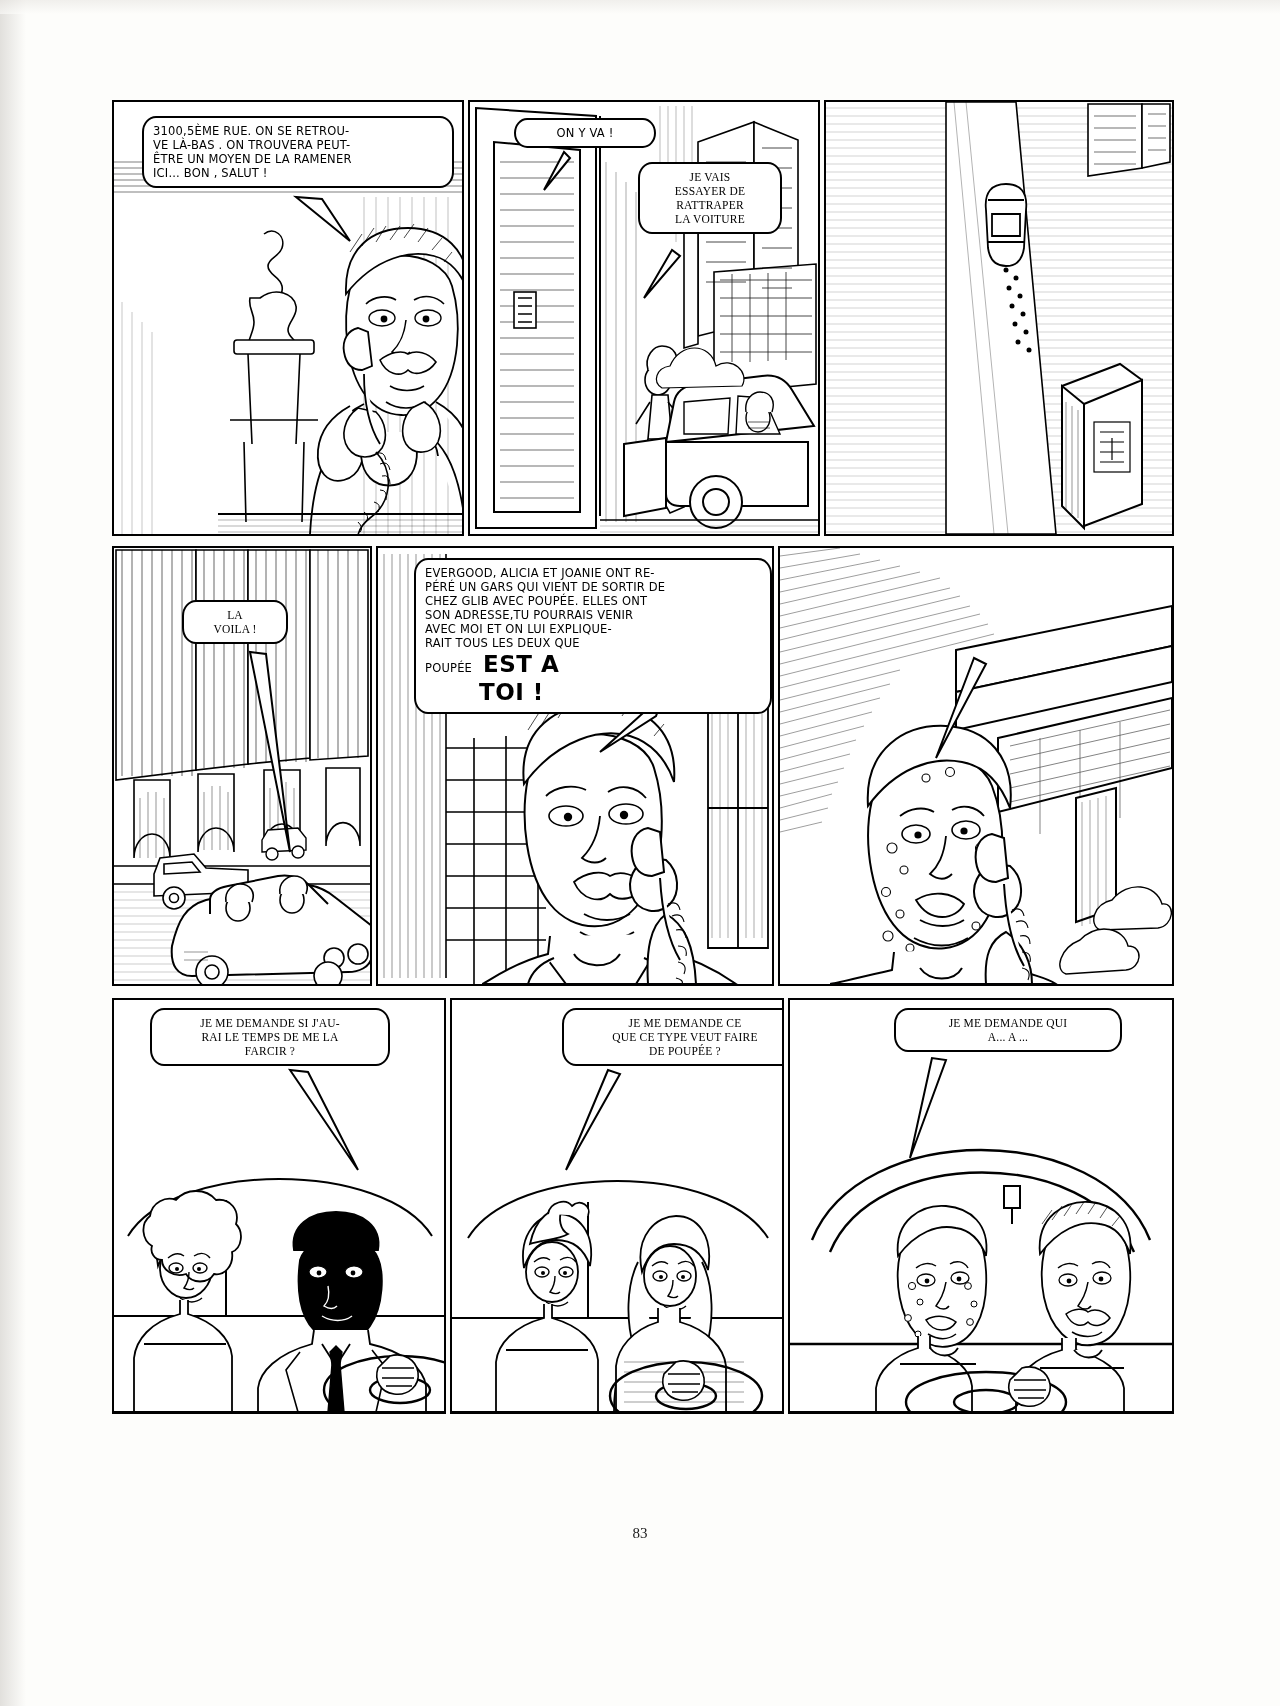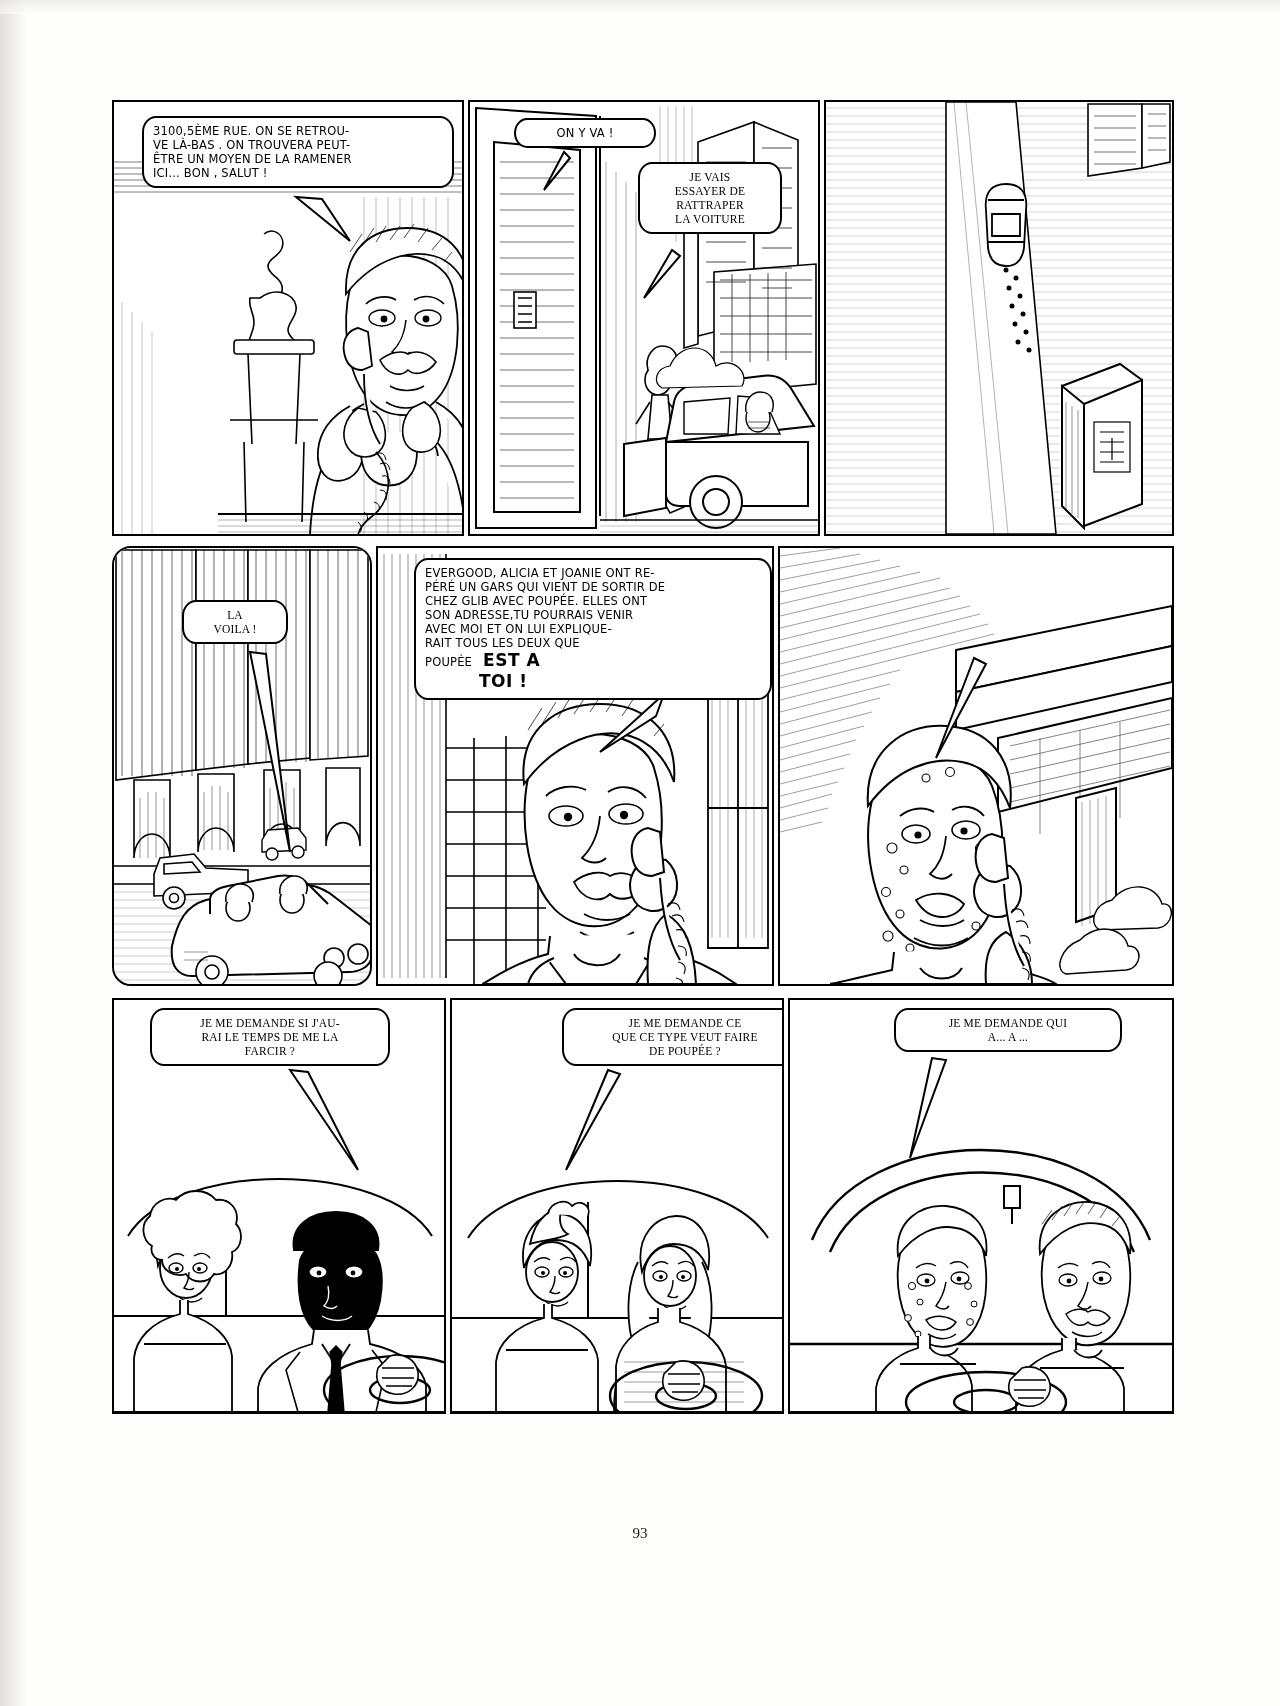--- a/index.html
+++ b/index.html
@@ -61,21 +61,21 @@
     font-family: "DejaVu Sans", sans-serif;
     font-size: 11.5px;
     line-height: 1.22;
     letter-spacing: .2px;
     color: #000;
     text-transform: uppercase;
     z-index: 6;
   }
   .balloon.center { text-align: center; font-family: Liberation Serif, serif; }
   .balloon .big {
-    font-size: 17px;
+    font-size: 23px;
     font-weight: 700;
     letter-spacing: .5px;
   }
   .tail {
     position: absolute;
     z-index: 5;
   }
   .tail svg { display: block; overflow: visible; }
 
   .page-number {
@@ -360,21 +360,21 @@
           <path d="M262 2 l54 0 l0 64 l-54 8 z"></path>
           <path d="M316 2 l28 0 l0 58 l-28 6 z"></path>
         </g>
         <g stroke="#000" stroke-width="0.7" opacity=".8">
           <path d="M268 14 h42 M268 26 h42 M268 38 h42 M268 50 h42 M268 62 h42"></path>
           <path d="M322 12 h18 M322 24 h18 M322 36 h18 M322 48 h18"></path>
         </g>
       </svg>
     </div>
 
-    <div class="panel" style="left:0px; top:446px; width:256px; height:436px;border-radius:19px;">
+    <div class="panel" style="left:0px; top:446px; width:256px; height:436px;">
       <svg class="panel-art" viewBox="0 0 256 436" preserveAspectRatio="none">
         <rect x="0" y="0" width="256" height="436" fill="#fff"></rect>
 
         <g stroke="#000" stroke-width="1.6" fill="#fff">
           <path d="M2 2 l80 0 l0 220 l-80 10 z"></path>
           <path d="M82 2 l52 0 l0 214 l-52 6 z"></path>
           <path d="M134 2 l62 0 l0 208 l-62 6 z"></path>
           <path d="M196 2 l58 0 l0 206 l-58 4 z"></path>
         </g>
         <g stroke="#000" stroke-width="0.7" opacity=".85">
@@ -889,14 +889,14 @@
       </div>
       <div class="tail" style="left:116px; top:58px;">
         <svg width="50" height="110" viewBox="0 0 50 110">
           <path d="M26 0 L4 100 L40 2 Z" fill="#fff" stroke="#000" stroke-width="2"></path>
         </svg>
       </div>
     </div>
 
   </div>
 
-  <div class="page-number">93</div>
+  <div class="page-number">83</div>
 </div>
 
 </body></html>

